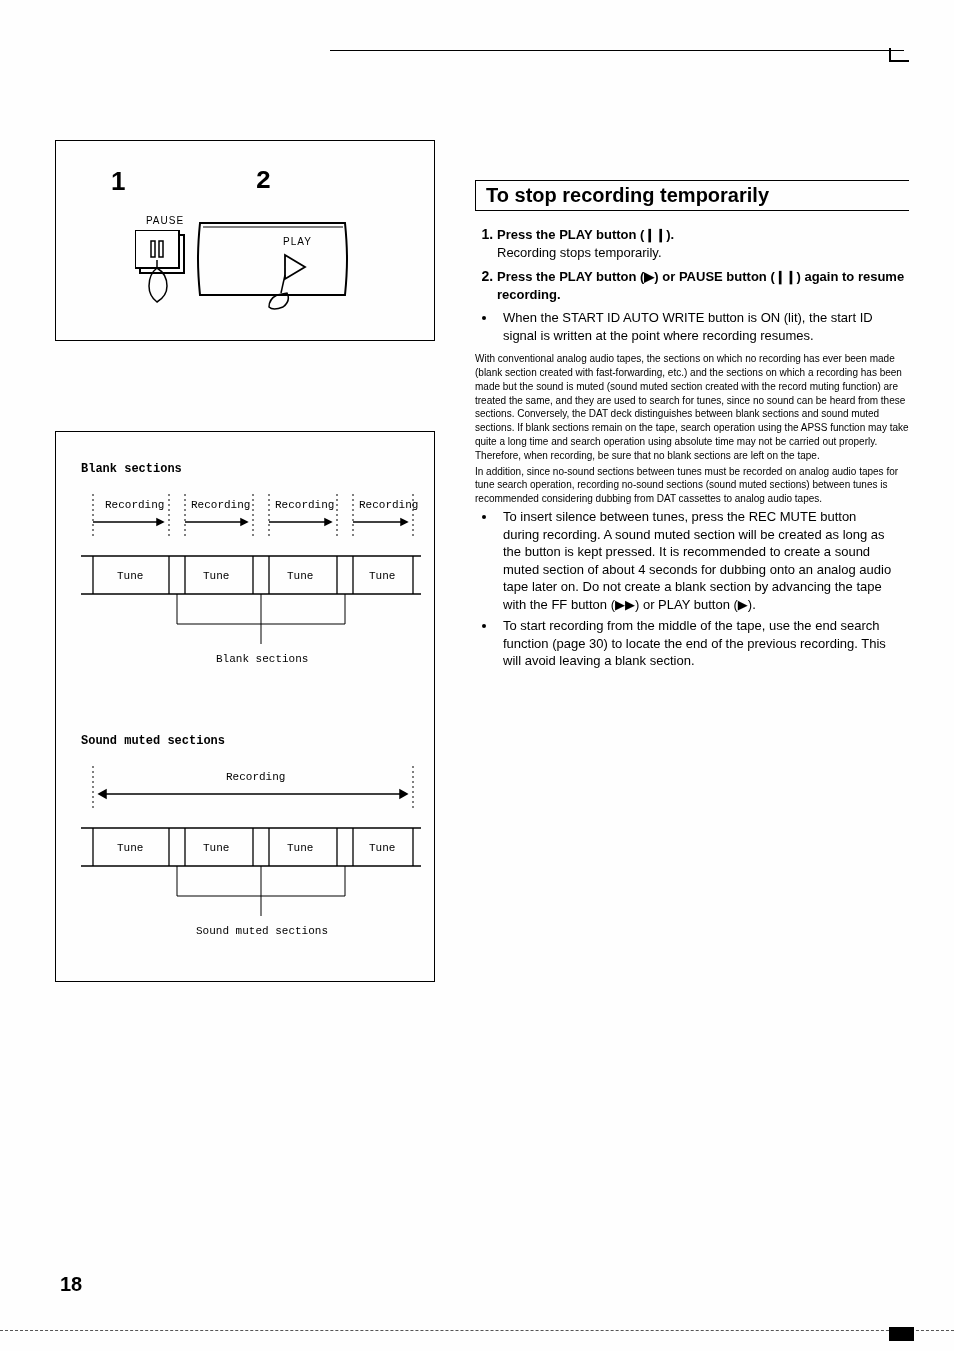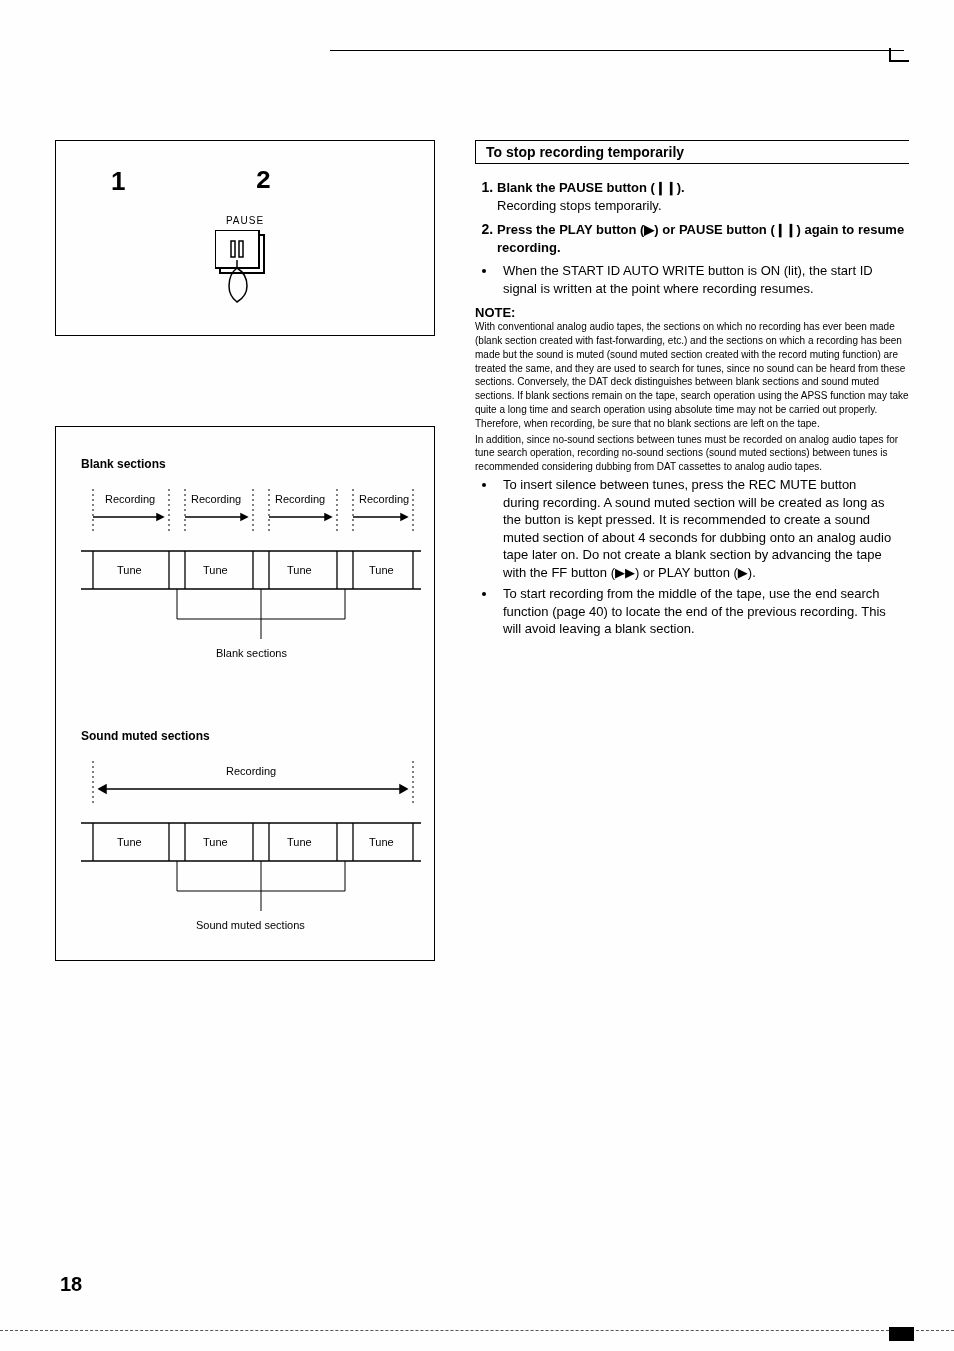--- a/index.html
+++ b/index.html
@@ -68,36 +68,38 @@
   .pause-block, .play-block {
     text-align: center;
   }
   .pause-label, .play-label {
     font-size: 10px;
     letter-spacing: 1px;
     margin-bottom: 4px;
   }
   .pause-icon svg, .play-icon svg { display: block; margin: 0 auto; }
   .figure-box.diagrams {
-    padding: 30px 25px 9px 25px;
+    padding: 30px 25px 25px 25px;
+    font-family: Liberation Mono, monospace;
   }
   .diag-title {
     font-size: 12px;
     font-weight: bold;
     margin-bottom: 18px;
   }
   .diag svg { display: block; }
   .diag + .diag-title { margin-top: 50px; }
   .section-heading {
     border: 1px solid #000;
     border-right: none;
     padding: 3px 10px;
     font-weight: bold;
-    font-size: 14px;
+    font-size: 20px;
     margin-bottom: 14px;
+    margin-top: 40px;
   }
   .right-col ol {
     margin: 0 0 6px 0;
     padding: 0 0 0 22px;
   }
   .right-col ol li {
     margin-bottom: 6px;
     font-size: 13px;
     line-height: 1.35;
   }
@@ -180,20 +182,35 @@
               <svg width="60" height="75" viewBox="0 0 60 75">
                 <rect x="5" y="5" width="44" height="38" fill="none" stroke="#000" stroke-width="2"></rect>
                 <rect x="0" y="0" width="44" height="38" fill="#fff" stroke="#000" stroke-width="2"></rect>
                 <rect x="16" y="11" width="4" height="16" fill="none" stroke="#000" stroke-width="1.5"></rect>
                 <rect x="24" y="11" width="4" height="16" fill="none" stroke="#000" stroke-width="1.5"></rect>
                 <path d="M 22 38 Q 14 44 14 56 Q 14 66 22 72 Q 32 66 32 56 Q 32 44 22 38 Z" fill="none" stroke="#000" stroke-width="1.5"></path>
                 <path d="M 22 38 L 22 30" stroke="#000" stroke-width="1.5"></path>
               </svg>
             </div>
           </div>
+          <div class="play-block">
+            <div class="play-icon">
+              <svg width="160" height="95" viewBox="0 0 160 95">
+
+                <path d="M 5 8 Q 3 28 3 44 Q 3 60 5 80 L 150 80 Q 152 60 152 44 Q 152 28 150 8 Z" fill="none" stroke="#000" stroke-width="2"></path>
+                <line x1="5" y1="8" x2="150" y2="8" stroke="#000" stroke-width="2"></line>
+                <line x1="8" y1="12" x2="148" y2="12" stroke="#000" stroke-width="1"></line>
+                <text x="88" y="30" font-size="10" letter-spacing="1">PLAY</text>
+                <path d="M 90 40 L 110 52 L 90 64 Z" fill="none" stroke="#000" stroke-width="1.8"></path>
+
+                <path d="M 82 80 Q 74 84 74 92 Q 78 96 88 92 Q 96 86 92 78 Z" fill="none" stroke="#000" stroke-width="1.5"></path>
+                <path d="M 86 78 L 90 60" stroke="#000" stroke-width="1.5"></path>
+              </svg>
+            </div>
+          </div>
         </div>
       </div>
 
       <div class="figure-box diagrams">
 
         <div class="diag-title">Blank sections</div>
         <div class="diag">
           <svg width="340" height="190" viewBox="0 0 340 190">
 
             <g stroke="#000" stroke-width="1" stroke-dasharray="2,3">
@@ -292,37 +309,36 @@
         </div>
       </div>
     </div>
 
     <div class="right-col">
 
       <div class="section-heading">To stop recording temporarily</div>
 
       <ol>
         <li>
-          <span class="step-bold">Blank the PAUSE button (❙❙).</span><br>
+          <span class="step-bold">Press the PLAY button (❙❙).</span><br>
           <span>Recording stops temporarily.</span>
         </li>
         <li>
           <span class="step-bold">Press the PLAY button (▶) or PAUSE button (❙❙) again to resume recording.</span>
         </li>
       </ol>
       <ul>
         <li>When the START ID AUTO WRITE button is ON (lit), the start ID signal is written at the point where recording resumes.</li>
       </ul>
-      <div class="note-head">NOTE:</div>
 
       <div class="para">With conventional analog audio tapes, the sections on which no recording has ever been made (blank section created with fast-forwarding, etc.) and the sections on which a recording has been made but the sound is muted (sound muted section created with the record muting function) are treated the same, and they are used to search for tunes, since no sound can be heard from these sections. Conversely, the DAT deck distinguishes between blank sections and sound muted sections. If blank sections remain on the tape, search operation using the APSS function may take quite a long time and search operation using absolute time may not be carried out properly. Therefore, when recording, be sure that no blank sections are left on the tape.</div>
       <div class="para">In addition, since no-sound sections between tunes must be recorded on analog audio tapes for tune search operation, recording no-sound sections (sound muted sections) between tunes is recommended considering dubbing from DAT cassettes to analog audio tapes.</div>
       <ul>
         <li>To insert silence between tunes, press the REC MUTE button during recording. A sound muted section will be created as long as the button is kept pressed. It is recommended to create a sound muted section of about 4 seconds for dubbing onto an analog audio tape later on. Do not create a blank section by advancing the tape with the FF button (▶▶) or PLAY button (▶).</li>
-        <li>To start recording from the middle of the tape, use the end search function (page 40) to locate the end of the previous recording. This will avoid leaving a blank section.</li>
+        <li>To start recording from the middle of the tape, use the end search function (page 30) to locate the end of the previous recording. This will avoid leaving a blank section.</li>
       </ul>
     </div>
   </div>
 
   <div class="page-num">18</div>
   <div class="bottom-hr"></div>
   <div class="bottom-right-block"></div>
 </div>
 
 </body></html>

